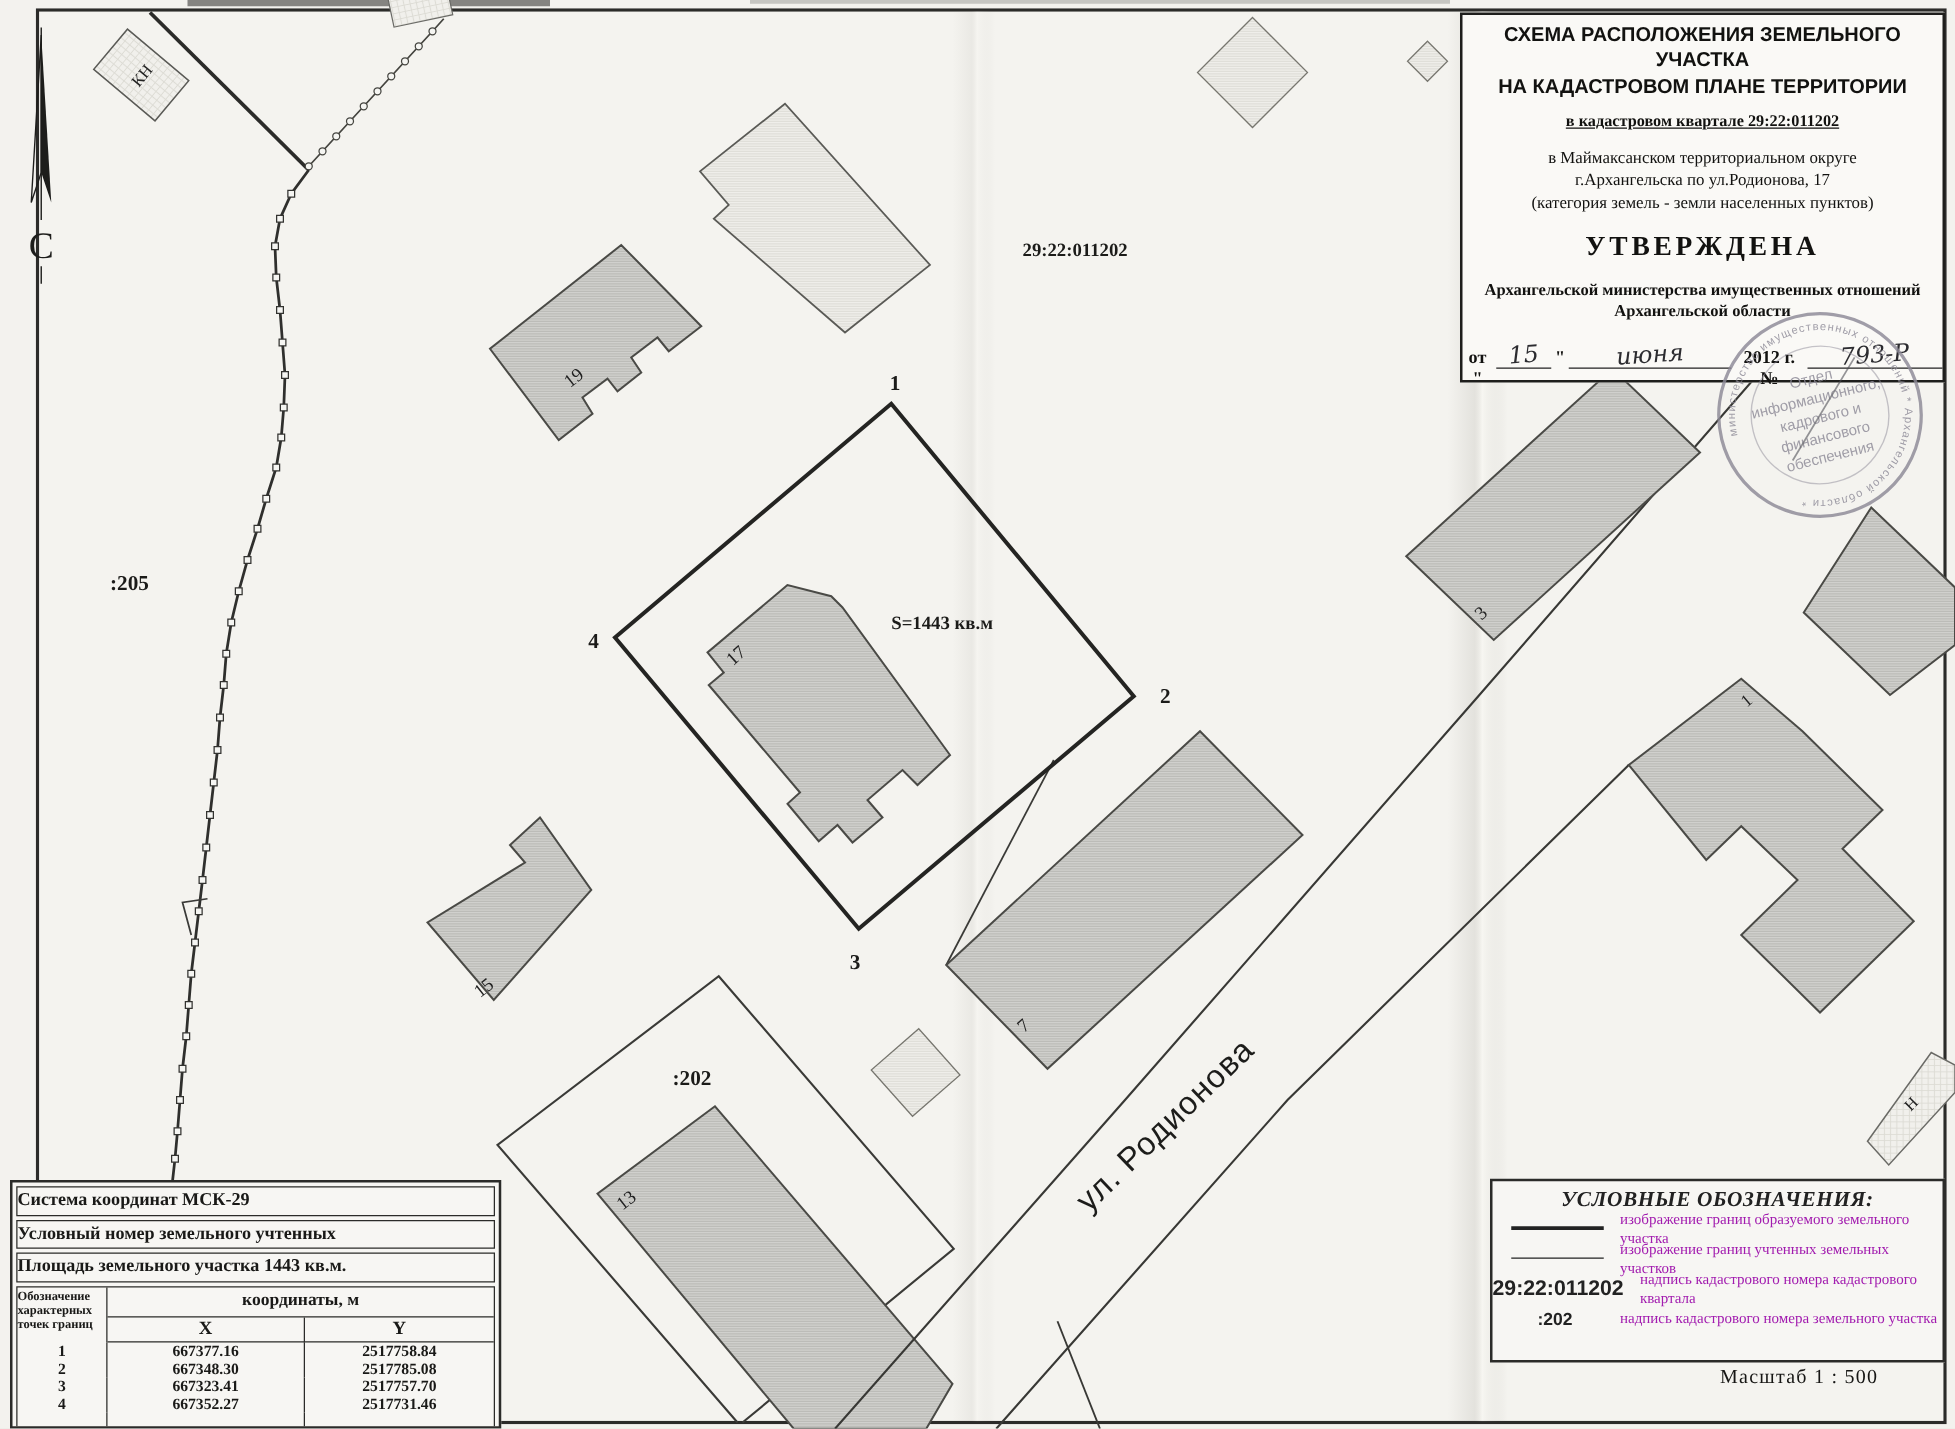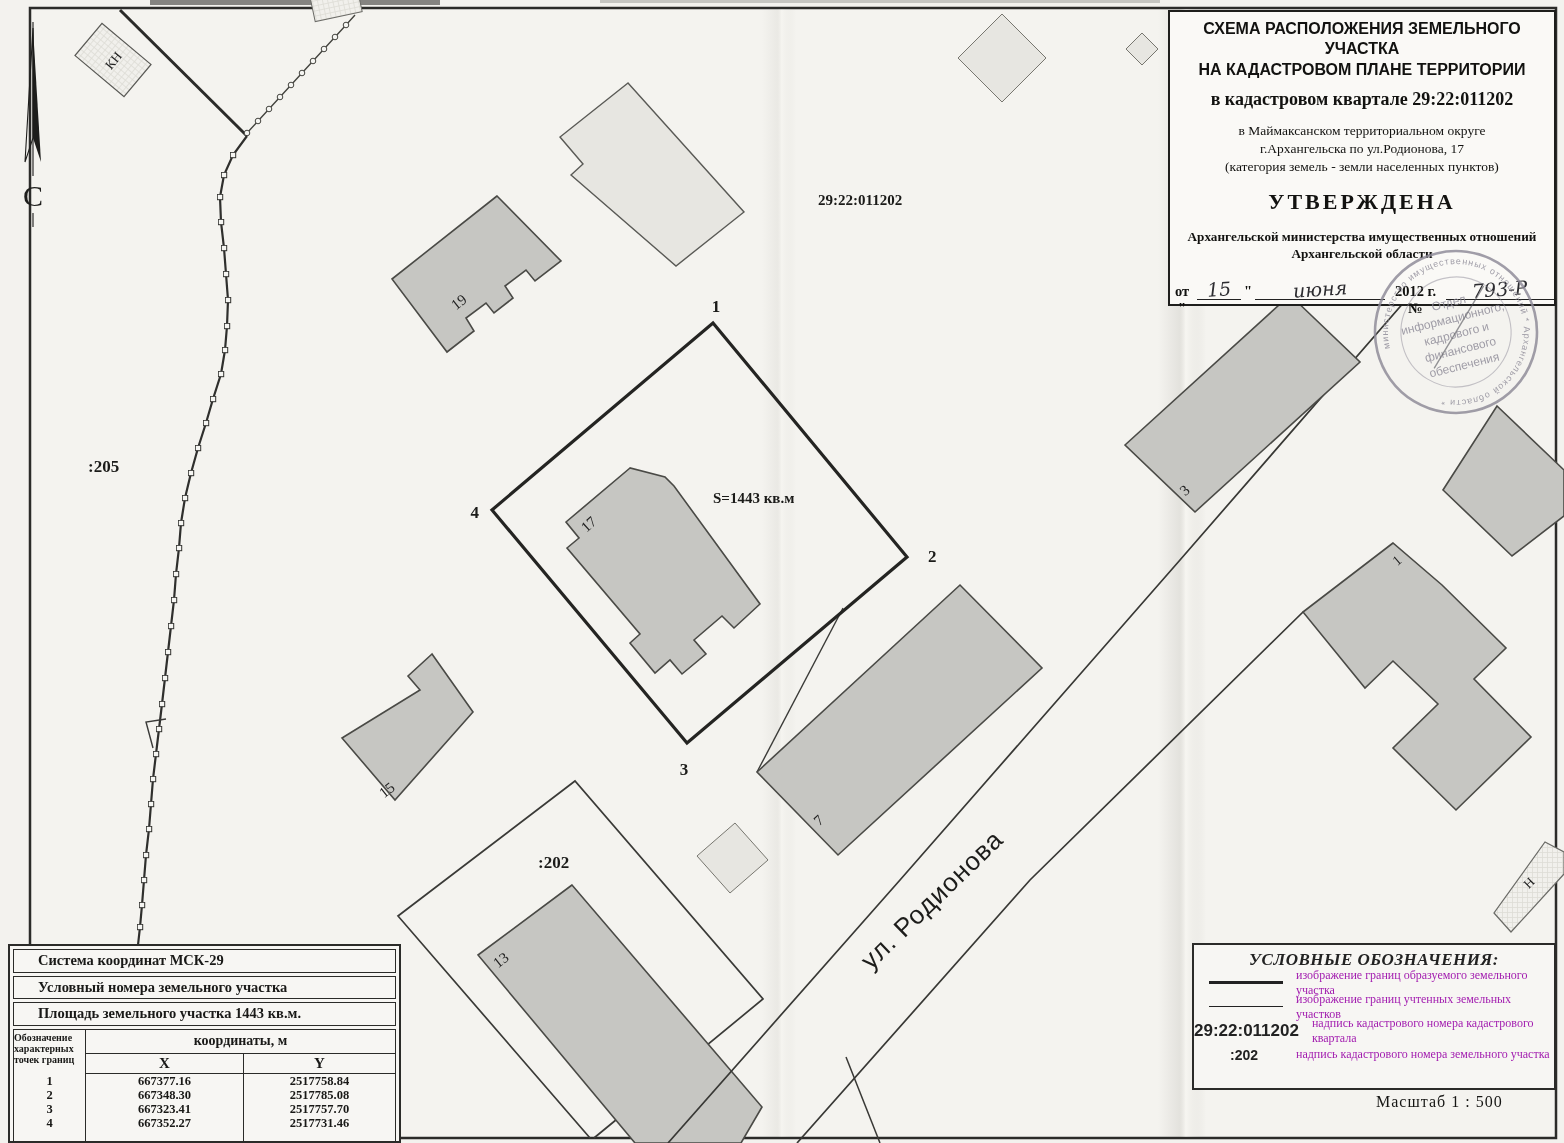--- a/index.html
+++ b/index.html
@@ -6,21 +6,21 @@
   #root{position:relative;width:1564px;height:1143px;background:#f3f2ee;overflow:hidden;
         font-family:"Liberation Serif",serif;}
   svg text{user-select:none;}
 
   
   #title-block{position:absolute;left:1168px;top:10px;width:388px;height:296px;
     background:#faf9f6;border:2.5px solid #1e1e1c;box-sizing:border-box;text-align:center;
     color:#121210;z-index:3;}
   .tb-head{font-family:"Liberation Sans",sans-serif;font-weight:bold;font-size:16px;
     line-height:1.28;margin:7px 6px 0;}
-  .tb-quarter{font-weight:bold;font-size:18px;margin-top:9px;}
+  .tb-quarter{font-weight:bold;font-size:13px;margin-top:9px;text-decoration:underline;}
   .tb-loc{font-weight:normal;font-size:13.5px;line-height:1.3;margin-top:12px;}
   .tb-approved{font-weight:bold;font-size:22px;letter-spacing:3px;margin-top:14px;}
   .tb-order{font-weight:bold;font-size:13.2px;line-height:1.3;margin-top:13px;}
   .tb-date{margin-top:18px;font-weight:bold;font-size:14.5px;display:flex;
     justify-content:center;align-items:baseline;gap:3px;}
   .hand{font-family:"DejaVu Serif",serif;font-style:italic;font-weight:normal;
     font-size:19px;color:#2c2c30;display:inline-block;transform:rotate(-4deg);}
   .blank{display:inline-block;border-bottom:1.4px solid #222;text-align:center;
     padding:0 6px;line-height:1;}
   .blank.day{min-width:32px;} .blank.month{min-width:118px;} .blank.num{min-width:96px;}
@@ -43,21 +43,21 @@
   .lg-lbl{font-size:12px;color:#a21caf;}
 
   
   #scale-label{position:absolute;left:1376px;top:1093px;font-size:16px;color:#161614;
     letter-spacing:1px;z-index:3;}
 
   
   #coords-table{position:absolute;left:8px;top:944px;width:393px;height:199px;
     background:#f7f6f3;border:2px solid #2b2b29;box-sizing:border-box;overflow:hidden;
     color:#191917;z-index:3;}
-  .band{border:1.5px solid #2b2b29;margin:3px 3px 2px;padding:1px 24px;font-weight:bold;
+  .band{border:1.5px solid #2b2b29;margin:3px 3px 2px;padding:1px 0;font-weight:bold;
     font-size:14.5px;line-height:1.35;}
   #band-grid{border:1.5px solid #2b2b29;margin:3px;height:130px;display:grid;
     grid-template-columns:72px 158px 1fr;grid-template-rows:24px 20px 1fr;}
   .cell-points{grid-row:1/3;grid-column:1;border-right:1.3px solid #2b2b29;
     font-size:10px;font-weight:bold;line-height:1.12;padding-top:2px;}
   .cell-coords{grid-row:1;grid-column:2/4;border-bottom:1.3px solid #2b2b29;
     text-align:center;font-weight:bold;font-size:14px;line-height:22px;}
   .cell-x{grid-row:2;grid-column:2;border-right:1.3px solid #2b2b29;border-bottom:1.3px solid #2b2b29;
     text-align:center;font-weight:bold;font-size:15px;line-height:19px;}
   .cell-y{grid-row:2;grid-column:3;border-bottom:1.3px solid #2b2b29;
@@ -254,21 +254,21 @@
           <span class="lg-num-small">:202</span>
         </div>
       <div class="lg-lbl">надпись кадастрового номера земельного участка</div>
     </div>
   </div>
 
   <div id="scale-label">Масштаб  1 : 500</div>
 
   <div id="coords-table">
     <div class="band">Система координат МСК-29</div>
-    <div class="band">Условный номера земельного участка</div>
+    <div class="band">Условный номер земельного учтенных</div>
     <div class="band">Площадь земельного участка 1443 кв.м.</div>
     <div id="band-grid">
       <div class="cell-points">Обозначение характерных точек границ</div>
       <div class="cell-coords">координаты, м</div>
       <div class="cell-x">X</div>
       <div class="cell-y">Y</div>
       <div id="data-rows">
         <div class="dc c1">1</div>
         <div class="dc c2">667377.16</div>
         <div class="dc">2517758.84</div>

